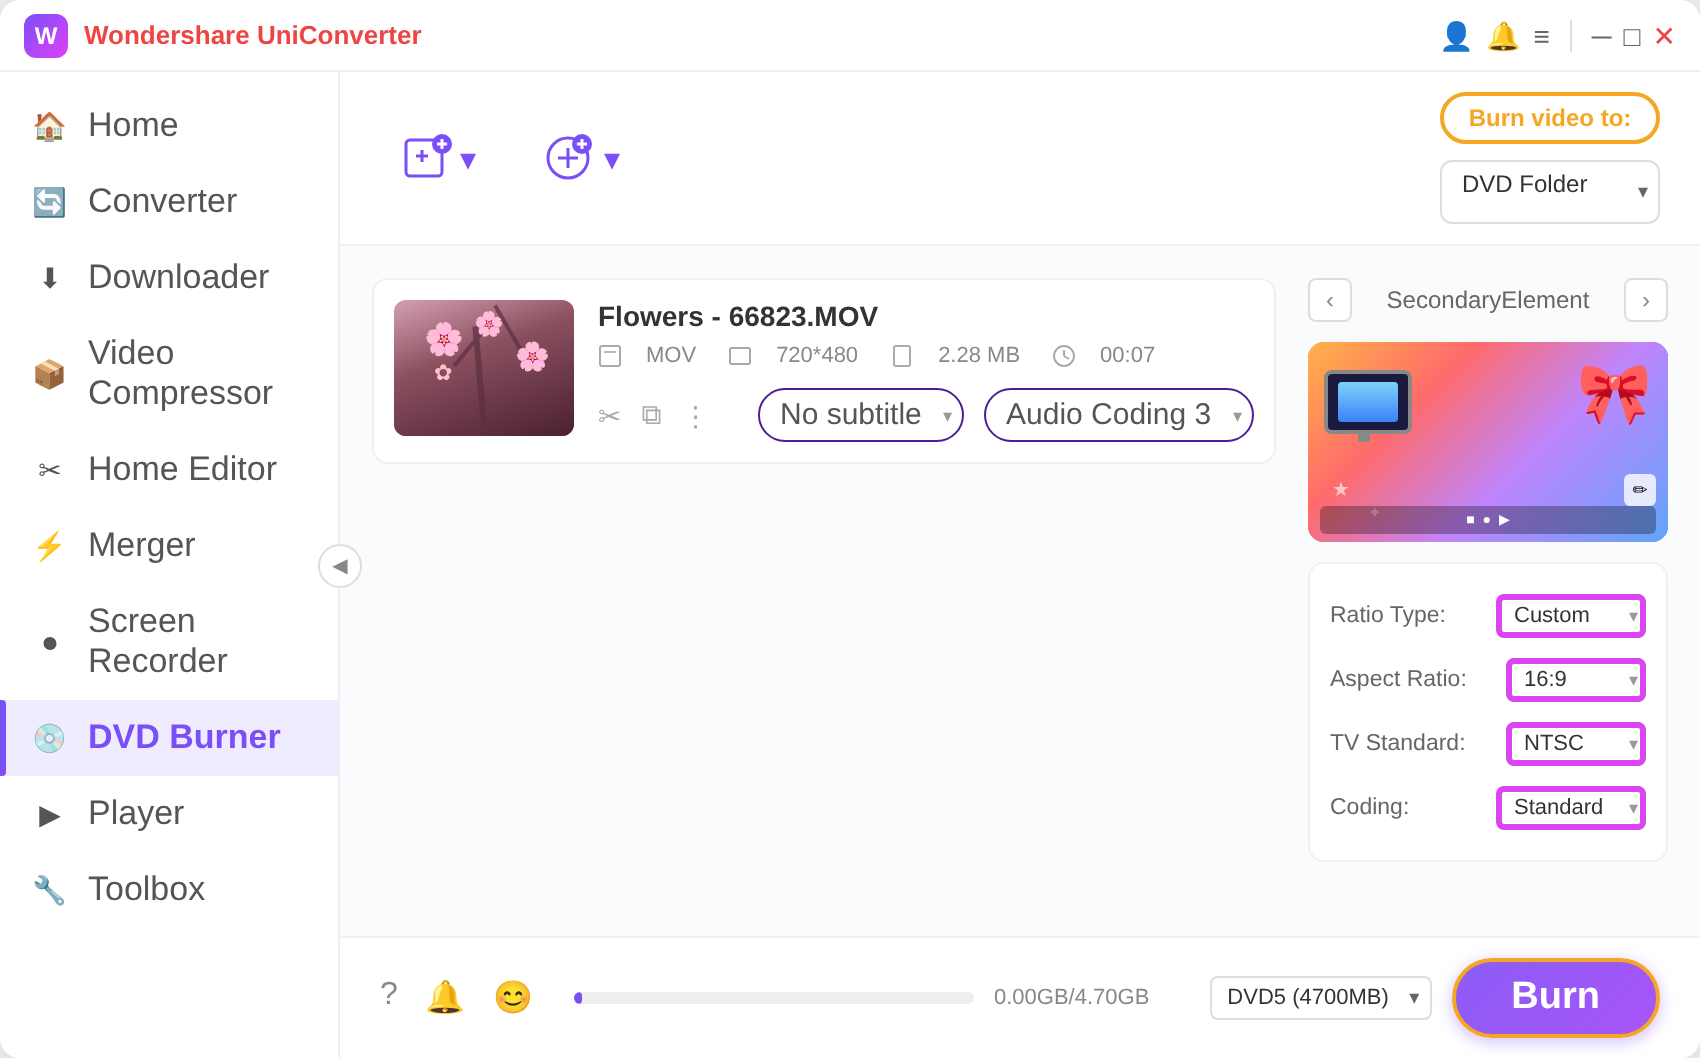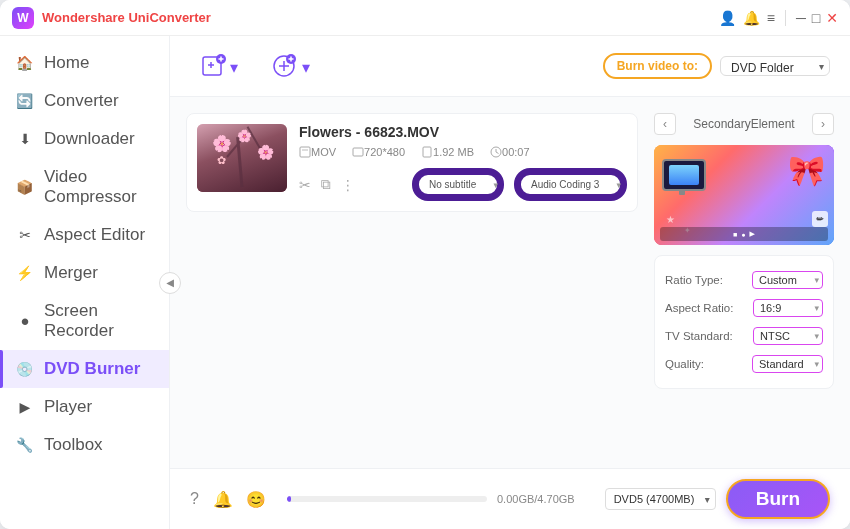--- a/index.html
+++ b/index.html
@@ -126,34 +126,34 @@
       background: transparent;
       cursor: pointer;
       border-radius: 6px;
       color: #7b4ff7;
     }
     .toolbar-btn-icon {
       width: 28px; height: 28px;
       display: flex; align-items: center; justify-content: center;
     }
     .toolbar-right {
-      display: flex; align-items: center; gap: 8px;
+      display: flex; align-items: center; gap: 8px; flex-direction: column;
     }
     .burn-to-label {
       border: 2px solid #f5a623;
       border-radius: 20px;
       padding: 4px 12px;
       font-size: 12px;
       color: #f5a623;
       font-weight: 600;
     }
     .burn-dest-select {
       border: 1px solid #ddd;
       border-radius: 6px;
-      padding: 4px 24px 0 10px;
+      padding: 4px 24px 12px 10px;
       font-size: 12px;
       color: #333;
       background: #fff;
       appearance: none;
       cursor: pointer;
       min-width: 110px;
     }
     .select-wrapper {
       position: relative;
       display: inline-block;
@@ -208,37 +208,37 @@
       margin-bottom: 6px;
     }
     .file-meta {
       display: flex;
       gap: 16px;
       font-size: 11px;
       color: #888;
       margin-bottom: 10px;
     }
     .file-meta-item {
-      display: flex; align-items: center; gap: 0;
+      display: flex; align-items: center; gap: 12px;
     }
     .file-actions {
       display: flex;
       gap: 10px;
       align-items: center;
     }
     .file-action-icon {
       color: #aaa;
       cursor: pointer;
       font-size: 14px;
     }
     .subtitle-select, .audio-select {
-      border: 7px solid #4c1d95;
+      border: 1px solid #4c1d95;
       border-radius: 16px;
       padding: 4px 20px 4px 10px;
-      font-size: 10px;
+      font-size: 15px;
       color: #555;
       background: #fff;
       appearance: none;
       cursor: pointer;
     }
     .select-small-wrapper {
       position: relative;
       display: inline-block;
     }
     .select-small-wrapper::after {
@@ -298,21 +298,21 @@
     }
     .setting-row {
       display: flex;
       align-items: center;
       justify-content: space-between;
       padding: 5px 0;
       font-size: 11.5px;
     }
     .setting-label { color: #666; }
     .setting-select {
-      border: 1px solid #d946ef;
+      border: 3px solid #d946ef;
       border-radius: 4px;
       padding: 2px 18px 2px 6px;
       font-size: 11px;
       color: #333;
       background: #fff;
       appearance: none;
       cursor: pointer;
       min-width: 70px;
     }
     .setting-select-wrapper {
@@ -443,21 +443,21 @@
       <div class="sidebar-item">
         <span class="sidebar-icon">⬇</span>
         <span class="sidebar-label">Downloader</span>
       </div>
       <div class="sidebar-item">
         <span class="sidebar-icon">📦</span>
         <span class="sidebar-label">Video Compressor</span>
       </div>
       <div class="sidebar-item">
         <span class="sidebar-icon">✂</span>
-        <span class="sidebar-label">Aspect Editor</span>
+        <span class="sidebar-label">Home Editor</span>
       </div>
       <div class="sidebar-item">
         <span class="sidebar-icon">⚡</span>
         <span class="sidebar-label">Merger</span>
       </div>
       <div class="sidebar-item">
         <span class="sidebar-icon">⏺</span>
         <span class="sidebar-label">Screen Recorder</span>
       </div>
       <div class="sidebar-item active" style="position:relative;">
@@ -554,21 +554,21 @@
                 <span class="file-meta-item">
                   <svg width="12" height="12" viewBox="0 0 12 12">
                       <rect x="1" y="2" width="10" height="8" rx="1" fill="none" stroke="#aaa" stroke-width="1"></rect>
                     </svg>
                   <span>720*480</span>
                 </span>
                 <span class="file-meta-item">
                   <svg width="12" height="12" viewBox="0 0 12 12">
                       <rect x="2" y="1" width="8" height="10" rx="1" fill="none" stroke="#aaa" stroke-width="1"></rect>
                     </svg>
-                  <span>1.92 MB</span>
+                  <span>2.28 MB</span>
                 </span>
                 <span class="file-meta-item">
                   <svg width="12" height="12" viewBox="0 0 12 12">
                       <circle cx="6" cy="6" r="5" fill="none" stroke="#aaa" stroke-width="1"></circle>
                       <line x1="6" y1="3" x2="6" y2="6" stroke="#aaa" stroke-width="1"></line>
                       <line x1="6" y1="6" x2="8.5" y2="7.5" stroke="#aaa" stroke-width="1"></line>
                     </svg>
                   <span>00:07</span>
                 </span>
               </div>
@@ -656,21 +656,21 @@
               <span class="setting-label">TV Standard:</span>
               <div class="setting-select-wrapper">
                 <select class="setting-select">
                   <option>NTSC</option>
                   <option>PAL</option>
                 </select>
               </div>
             </div>
 
             <div class="setting-row">
-              <span class="setting-label">Quality:</span>
+              <span class="setting-label">Coding:</span>
               <div class="setting-select-wrapper">
                 <select class="setting-select">
                   <option>Standard</option>
                   <option>High</option>
                   <option>Low</option>
                 </select>
               </div>
             </div>
           </div>
         </div>

